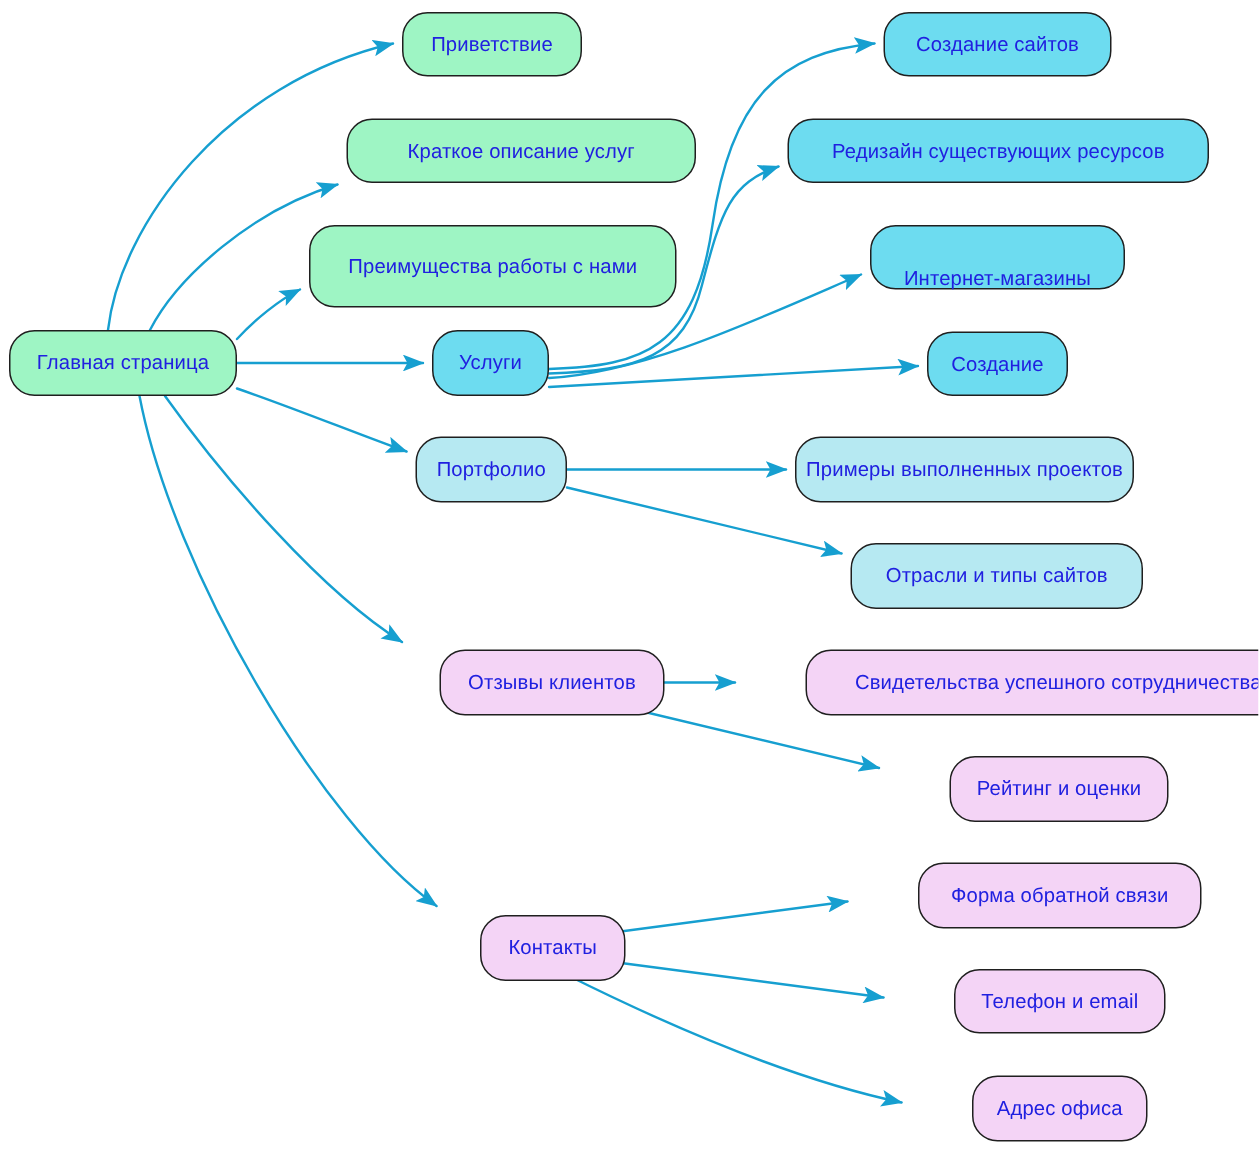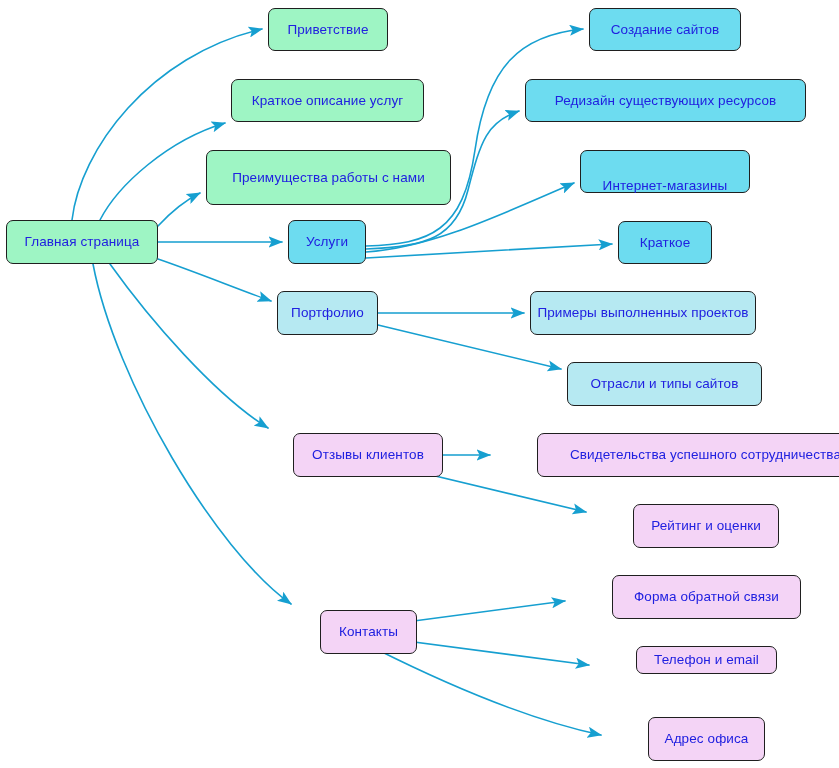--- a/index.html
+++ b/index.html
@@ -32,21 +32,21 @@
     stroke-width: 1.6;
     stroke-linecap: round;
   }
   .node {
     position: absolute;
     box-sizing: border-box;
     display: flex;
     align-items: center;
     justify-content: center;
     border: 1.4px solid #1f1f1f;
-    border-radius: 7px;
+    border-radius: 17px;
     color: #2020e0;
     font-size: 13.5px;
     line-height: 1;
     letter-spacing: 0.1px;
     white-space: nowrap;
     text-align: center;
     padding: 0 12px;
     z-index: 3;
   }
   .node-label {
@@ -106,40 +106,40 @@
     <path class="edge-path" marker-end="url(#arrow)" d="M 376,649 C 450,686 530,720 601,735"></path>
   </svg>
 
   <div id="node-layer">
       <div class="node fill-green" style="left: 6px; top: 220px; width: 152px; height: 44px;">
         <span class="node-label">Главная страница</span>
       </div>
       <div class="node fill-green" style="left: 268px; top: 8px; width: 120px; height: 43px;">
         <span class="node-label">Приветствие</span>
       </div>
-      <div class="node fill-green" style="left: 231px; top: 79px; width: 193px; height: 43px; align-items: center;">
+      <div class="node fill-green" style="left: 231px; top: 79px; width: 233px; height: 43px; align-items: center;">
         <span class="node-label">Краткое описание услуг</span>
       </div>
       <div class="node fill-green" style="left: 206px; top: 150px; width: 245px; height: 55px;">
         <span class="node-label">Преимущества работы с нами</span>
       </div>
       <div class="node fill-cyan" style="left: 288px; top: 220px; width: 78px; height: 44px;">
         <span class="node-label">Услуги</span>
       </div>
       <div class="node fill-cyan" style="left: 589px; top: 8px; width: 152px; height: 43px;">
         <span class="node-label">Создание сайтов</span>
       </div>
       <div class="node fill-cyan" style="left: 525px; top: 79px; width: 281px; height: 43px;">
         <span class="node-label">Редизайн существующих ресурсов</span>
       </div>
       <div class="node fill-cyan" style="left: 580px; top: 150px; width: 170px; height: 43px; align-items: flex-end;">
         <span class="node-label">Интернет-магазины</span>
       </div>
       <div class="node fill-cyan" style="left: 618px; top: 221px; width: 94px; height: 43px;">
-        <span class="node-label">Краткое</span>
+        <span class="node-label">Создание</span>
       </div>
       <div class="node fill-lcyan" style="left: 277px; top: 291px; width: 101px; height: 44px;">
         <span class="node-label">Портфолио</span>
       </div>
       <div class="node fill-lcyan" style="left: 530px; top: 291px; width: 226px; height: 44px;">
         <span class="node-label">Примеры выполненных проектов</span>
       </div>
       <div class="node fill-lcyan" style="left: 567px; top: 362px; width: 195px; height: 44px;">
         <span class="node-label">Отрасли и типы сайтов</span>
       </div>
@@ -151,21 +151,21 @@
       </div>
       <div class="node fill-pink" style="left: 592px; top: 504px; width: 146px; height: 44px;">
         <span class="node-label">Рейтинг и оценки</span>
       </div>
       <div class="node fill-pink" style="left: 279px; top: 610px; width: 97px; height: 44px;">
         <span class="node-label">Контакты</span>
       </div>
       <div class="node fill-pink" style="left: 571px; top: 575px; width: 189px; height: 44px;">
         <span class="node-label">Форма обратной связи</span>
       </div>
-      <div class="node fill-pink" style="left: 595px; top: 646px; width: 141px; height: 28px;">
+      <div class="node fill-pink" style="left: 595px; top: 646px; width: 141px; height: 43px;">
         <span class="node-label">Телефон и email</span>
       </div>
       <div class="node fill-pink" style="left: 607px; top: 717px; width: 117px; height: 44px;">
         <span class="node-label">Адрес офиса</span>
       </div>
     </div>
 
 </div>
 
 </body></html>

